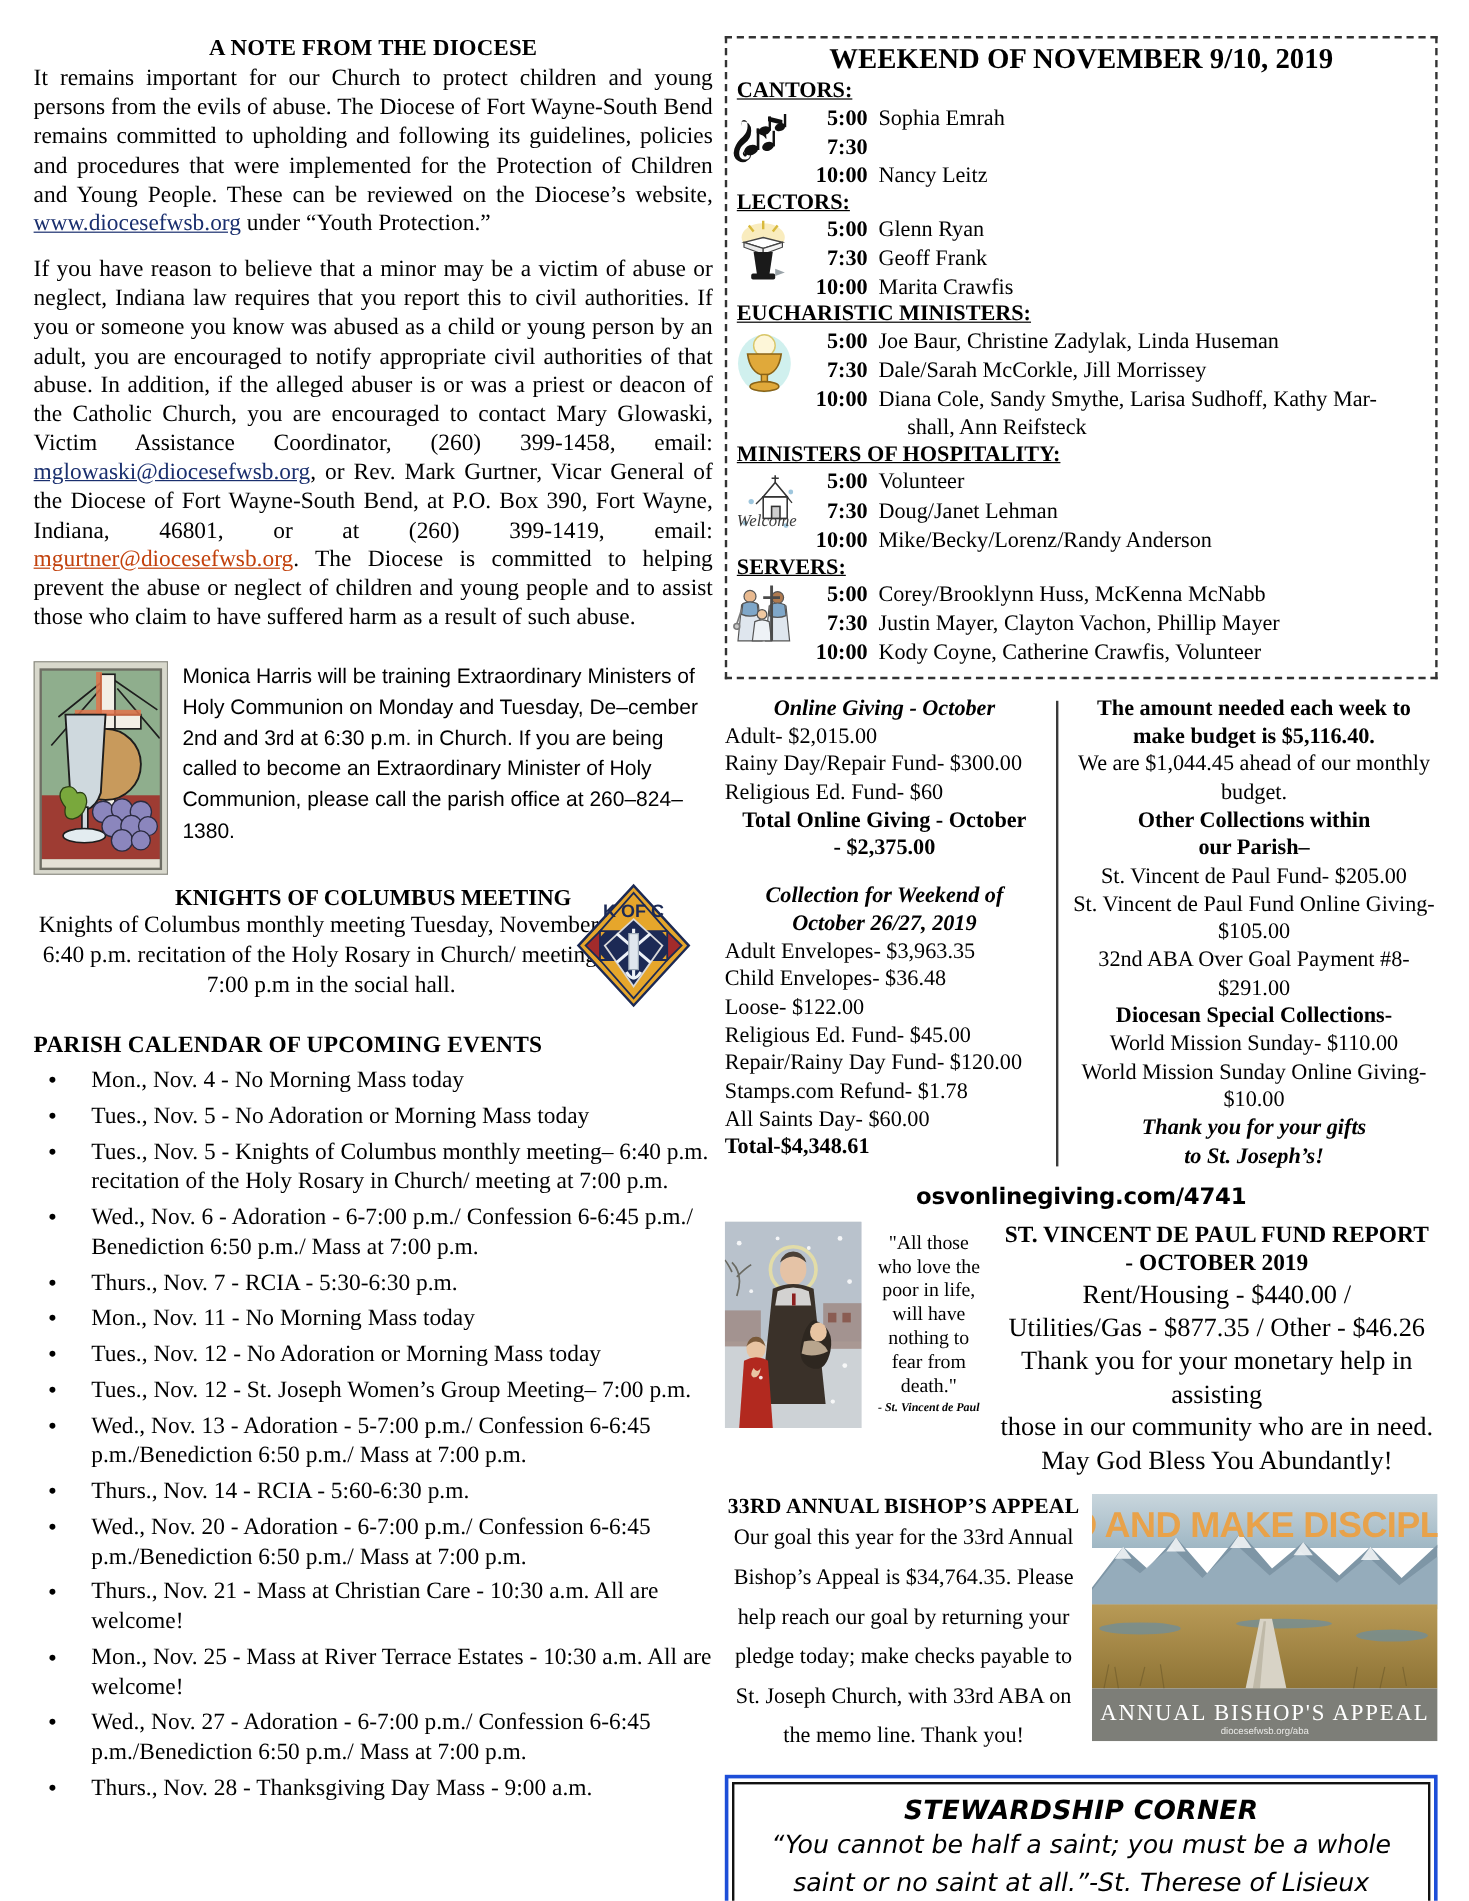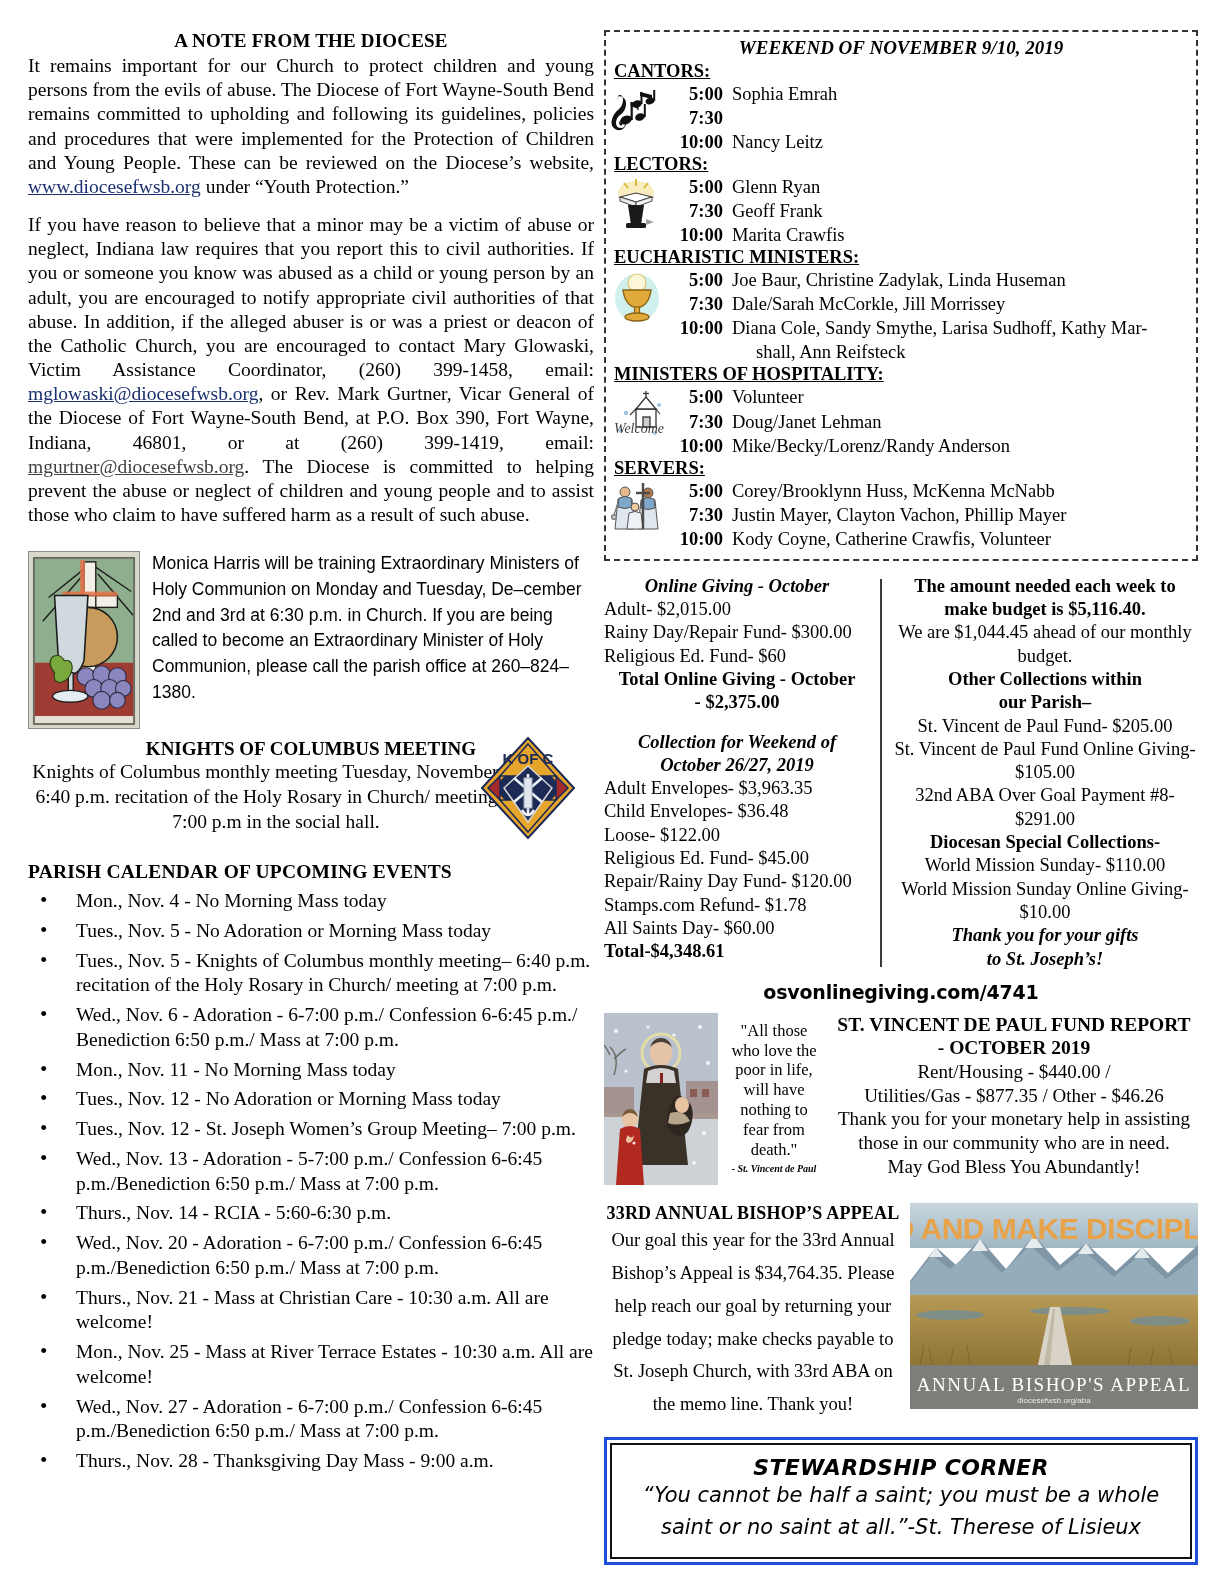--- a/index.html
+++ b/index.html
@@ -13,21 +13,21 @@
     overflow: hidden;
   }
   .page { position: relative; width: 1121px; height: 1584px; padding: 10px; }
 
   
   .col-left  { position: absolute; left: 28px;  top: 30px; width: 566px; }
   .col-right { position: absolute; left: 604px; top: 30px; width: 594px; }
   .b { font-weight: bold; }
   .i { font-style: italic; }
   .link { color: #1a2f6e; text-decoration: underline; }
-  .link-dark { color: #404040; text-decoration: underline; }
+  .link-dark { color: #c2410c; text-decoration: underline; }
 
   
   .diocese-title { font-weight: bold; font-size: 19px; text-align: center; letter-spacing: .2px; margin-bottom: 2px; }
   .diocese-p { font-size: 19.5px; line-height: 1.24; text-align: justify; text-justify: inter-word; margin: 0 0 14px 0; }
 
   .media { display: flex; gap: 12px; align-items: flex-start; margin-top: 24px; }
   .stained { width: 112px; height: 178px; flex: 0 0 112px; position: relative; border: 1px solid #8d8d84; background:#cfcfc4; }
   .stained svg { display:block; width:100%; height:100%; }
   .media-text { font-family: "Liberation Sans", "DejaVu Sans", sans-serif; font-size: 17.5px; line-height: 1.47; }
 
@@ -38,21 +38,21 @@
 
   .cal-title { font-weight: bold; font-size: 19.5px; text-align: left; margin-top: 26px; margin-bottom: 6px; letter-spacing: .2px; }
   ul.cal { list-style: none; margin: 0; padding: 0; }
   ul.cal li { position: relative; padding-left: 48px; font-size: 19.5px; line-height: 1.27; margin-bottom: 5px; }
   ul.cal li:before {
     content: "\2022"; position: absolute; left: 12px; top: -2px; font-size: 21px; line-height: 1.27;
   }
 
   
   .sched-box { border: 2px dashed #333; padding: 5px 8px 8px 8px; }
-  .sched-title { text-align:center; font-weight: bold; font-size: 19px; margin-bottom: 2px; font-style: italic; }
+  .sched-title { text-align:center; font-weight: bold; font-size: 24px; margin-bottom: 2px; }
   .sect-head { font-weight: bold; font-size: 18.5px; text-decoration: underline; margin: 0; }
   .sched-group { position: relative; min-height: 10px; }
   .sched-icon { position: absolute; left: -4px; top: 2px; width: 54px; height: 54px; }
   .sched-rows { margin: 0 0 0 56px; }
   .srow { display: flex; font-size: 18.5px; line-height: 1.30; }
   .srow .t { font-weight: bold; width: 62px; flex: 0 0 62px; text-align: right; padding-right: 9px; }
   .srow .n { flex: 1 1 auto; }
   .srow .n .cont { display:block; padding-left: 24px; }
 
   .fin { display: flex; margin-top: 14px; }
@@ -65,21 +65,21 @@
   .gap { height: 16px; }
 
   .osv { text-align:center; font-family:"DejaVu Sans", sans-serif; font-weight:bold; font-size:19px; letter-spacing:-0.2px; margin-top: 10px; }
 
   .svdp { display: flex; margin-top: 10px; gap: 8px; align-items: flex-start; }
   .svdp-img { width: 114px; flex: 0 0 114px; }
   .svdp-quote { width: 96px; flex: 0 0 96px; text-align: center; font-size: 16.5px; line-height: 1.2; padding-top: 8px; }
   .svdp-quote .attr { font-size: 10px; font-weight: bold; font-style: italic; margin-top: 4px; }
   .svdp-body { flex: 1; text-align: center; }
   .svdp-body .h { font-weight: bold; font-size: 19.5px; line-height: 1.2; }
-  .svdp-body p { margin: 0; font-size: 19px; line-height: 1.26; }
+  .svdp-body p { margin: 0; font-size: 22px; line-height: 1.26; }
 
   .aba { display: flex; margin-top: 14px; gap: 8px; align-items: flex-start; }
   .aba-text { flex: 1; text-align: center; font-family: "Liberation Serif", serif; }
   .aba-text .h { font-weight: bold; font-size: 18px; letter-spacing: .2px; }
   .aba-text p { margin: 0; font-size: 18.5px; line-height: 1.78; }
   .aba-img { width: 288px; flex: 0 0 288px; height: 206px; }
 
   .stew { margin-top: 16px; border: 3px solid #1d4ed8; padding: 3px; }
   .stew-inner { border: 2px solid #111; padding: 10px 14px 14px 14px; text-align: center;
                 font-family: "DejaVu Sans", sans-serif; }
@@ -160,20 +160,21 @@
       </div>
     </div>
 
     <div>
       <div class="cal-title">PARISH CALENDAR OF UPCOMING EVENTS</div>
       <ul class="cal">
         <li>Mon., Nov. 4 - No Morning Mass today</li>
         <li>Tues., Nov. 5 - No Adoration or Morning Mass today</li>
         <li>Tues., Nov. 5 - Knights of Columbus monthly meeting– 6:40 p.m. recitation of the Holy Rosary in Church/ meeting at 7:00 p.m.</li>
         <li>Wed., Nov. 6 - Adoration - 6-7:00 p.m./ Confession 6-6:45 p.m./ Benediction 6:50 p.m./ Mass at 7:00 p.m.</li>
+        <li>Thurs., Nov. 7 - RCIA - 5:30-6:30 p.m.</li>
         <li>Mon., Nov. 11 - No Morning Mass today</li>
         <li>Tues., Nov. 12 - No Adoration or Morning Mass today</li>
         <li>Tues., Nov. 12 - St. Joseph Women’s Group Meeting– 7:00 p.m.</li>
         <li>Wed., Nov. 13 - Adoration - 5-7:00 p.m./ Confession 6-6:45 p.m./Benediction 6:50 p.m./ Mass at 7:00 p.m.</li>
         <li>Thurs., Nov. 14 - RCIA - 5:60-6:30 p.m.</li>
         <li>Wed., Nov. 20 - Adoration - 6-7:00 p.m./ Confession 6-6:45 p.m./Benediction 6:50 p.m./ Mass at 7:00 p.m.</li>
         <li>Thurs., Nov. 21 - Mass at Christian Care - 10:30 a.m.  All are welcome!</li>
         <li>Mon., Nov. 25 - Mass at River Terrace Estates - 10:30 a.m.  All are welcome!</li>
         <li>Wed., Nov. 27 - Adoration - 6-7:00 p.m./ Confession 6-6:45 p.m./Benediction 6:50 p.m./ Mass at 7:00 p.m.</li>
         <li>Thurs., Nov. 28 - Thanksgiving Day Mass - 9:00 a.m.</li>

